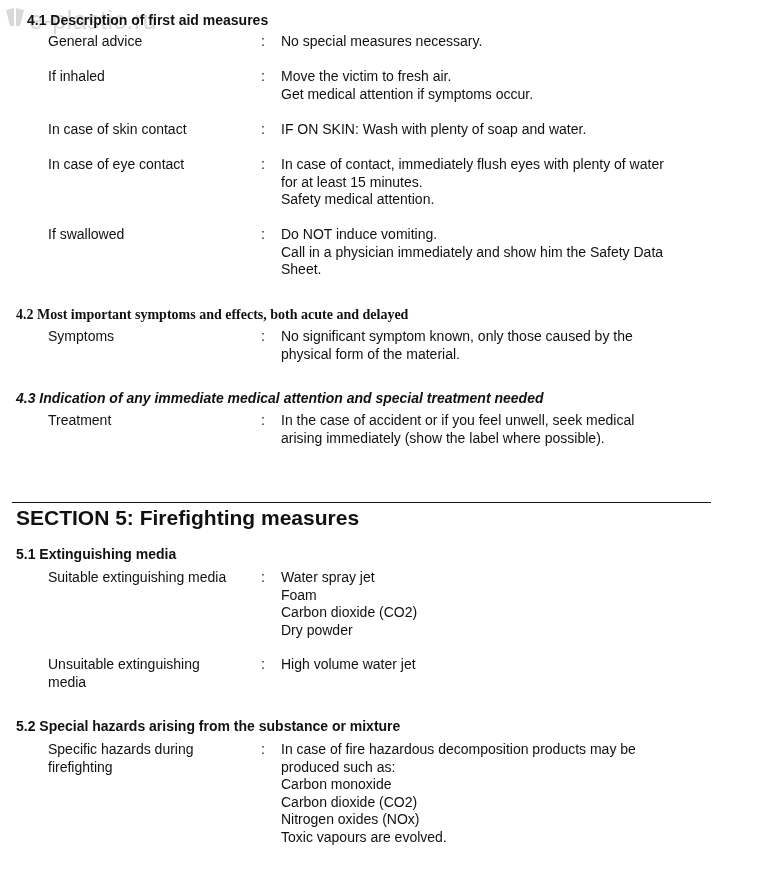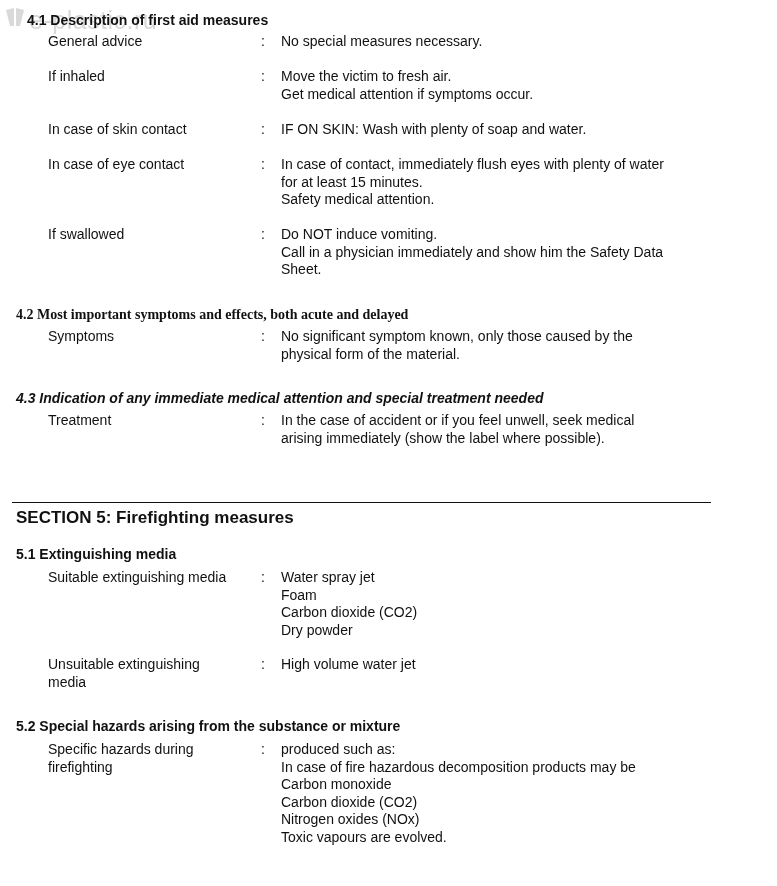--- a/index.html
+++ b/index.html
@@ -37,21 +37,21 @@
     font-weight: bold;
     font-size: 14px;
     line-height: 17px;
     white-space: nowrap;
     z-index: 1;
   }
   .section-title {
     position: absolute;
     left: 16px;
     font-weight: bold;
-    font-size: 17px;
+    font-size: 21px;
     line-height: 18px;
     white-space: nowrap;
   }
   .row {
     position: absolute;
     left: 0;
     width: 777px;
     z-index: 1;
   }
   .label {
@@ -190,20 +190,20 @@
 
 <div class="heading" style="top:718px;">5.2 Special hazards arising from the substance or mixture</div>
 
 <div class="row" style="top:741px;">
   <div class="label">
     <div>Specific hazards during</div>
     <div>firefighting</div>
   </div>
   <div class="colon">:</div>
   <div class="value">
+    <div>In case of fire hazardous decomposition products may be</div>
     <div>produced such as:</div>
-    <div>In case of fire hazardous decomposition products may be</div>
     <div>Carbon monoxide</div>
     <div>Carbon dioxide (CO2)</div>
     <div>Nitrogen oxides (NOx)</div>
     <div>Toxic vapours are evolved.</div>
   </div>
 </div>
 
 </body></html>

